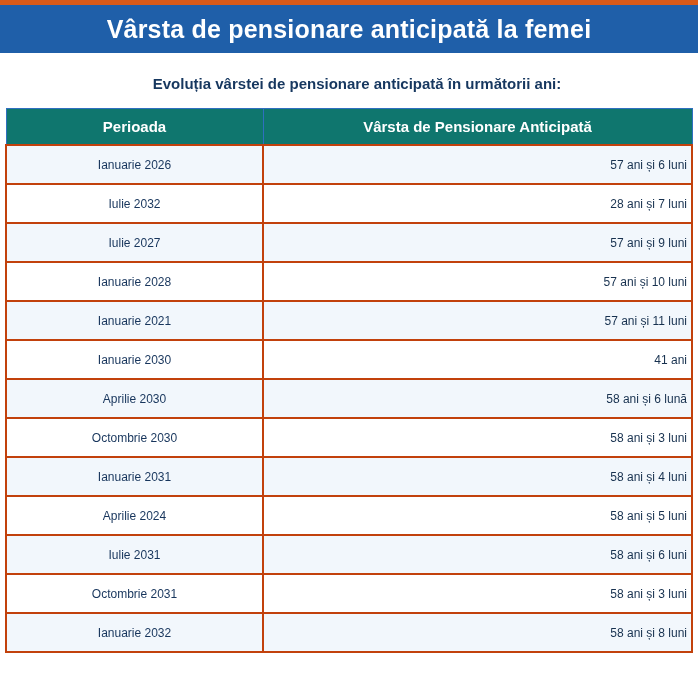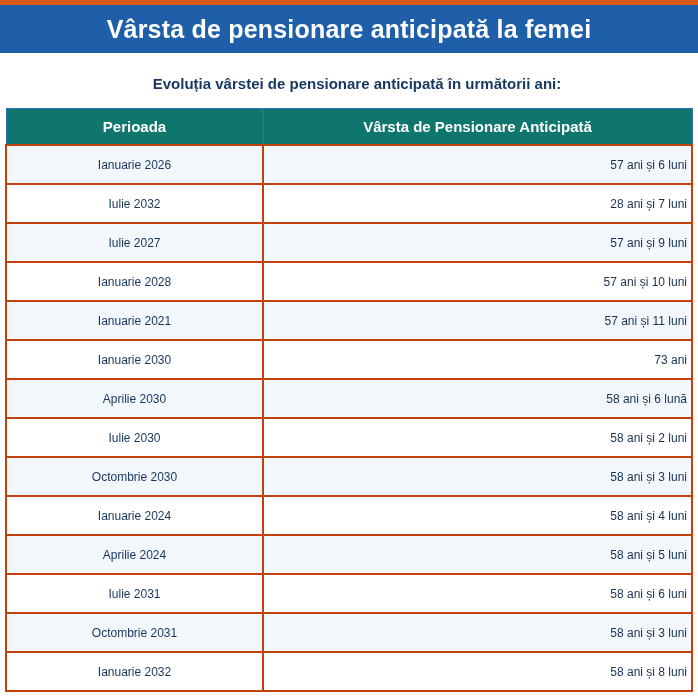--- a/index.html
+++ b/index.html
@@ -116,36 +116,32 @@
       <tr>
         <td class="period">Ianuarie 2028</td>
         <td class="age">57 ani și 10 luni</td>
       </tr>
       <tr>
         <td class="period">Ianuarie 2021</td>
         <td class="age">57 ani și 11 luni</td>
       </tr>
       <tr>
         <td class="period">Ianuarie 2030</td>
-        <td class="age">73 ani</td>
+        <td class="age">41 ani</td>
       </tr>
       <tr>
         <td class="period">Aprilie 2030</td>
         <td class="age">58 ani și 6 lună</td>
       </tr>
       <tr>
-        <td class="period">Iulie 2030</td>
-        <td class="age">58 ani și 2 luni</td>
-      </tr>
-      <tr>
         <td class="period">Octombrie 2030</td>
         <td class="age">58 ani și 3 luni</td>
       </tr>
       <tr>
-        <td class="period">Ianuarie 2024</td>
+        <td class="period">Ianuarie 2031</td>
         <td class="age">58 ani și 4 luni</td>
       </tr>
       <tr>
         <td class="period">Aprilie 2024</td>
         <td class="age">58 ani și 5 luni</td>
       </tr>
       <tr>
         <td class="period">Iulie 2031</td>
         <td class="age">58 ani și 6 luni</td>
       </tr>

